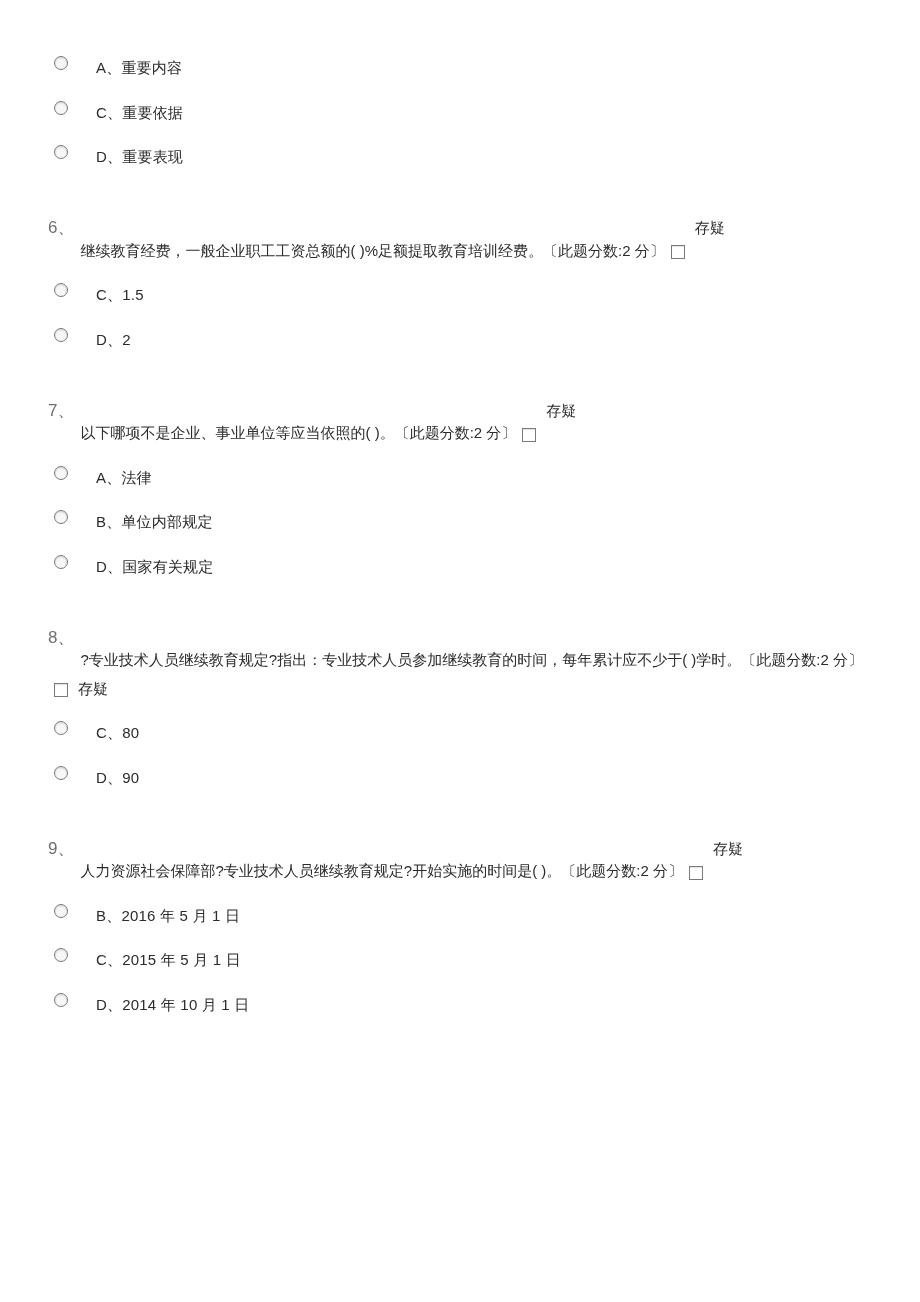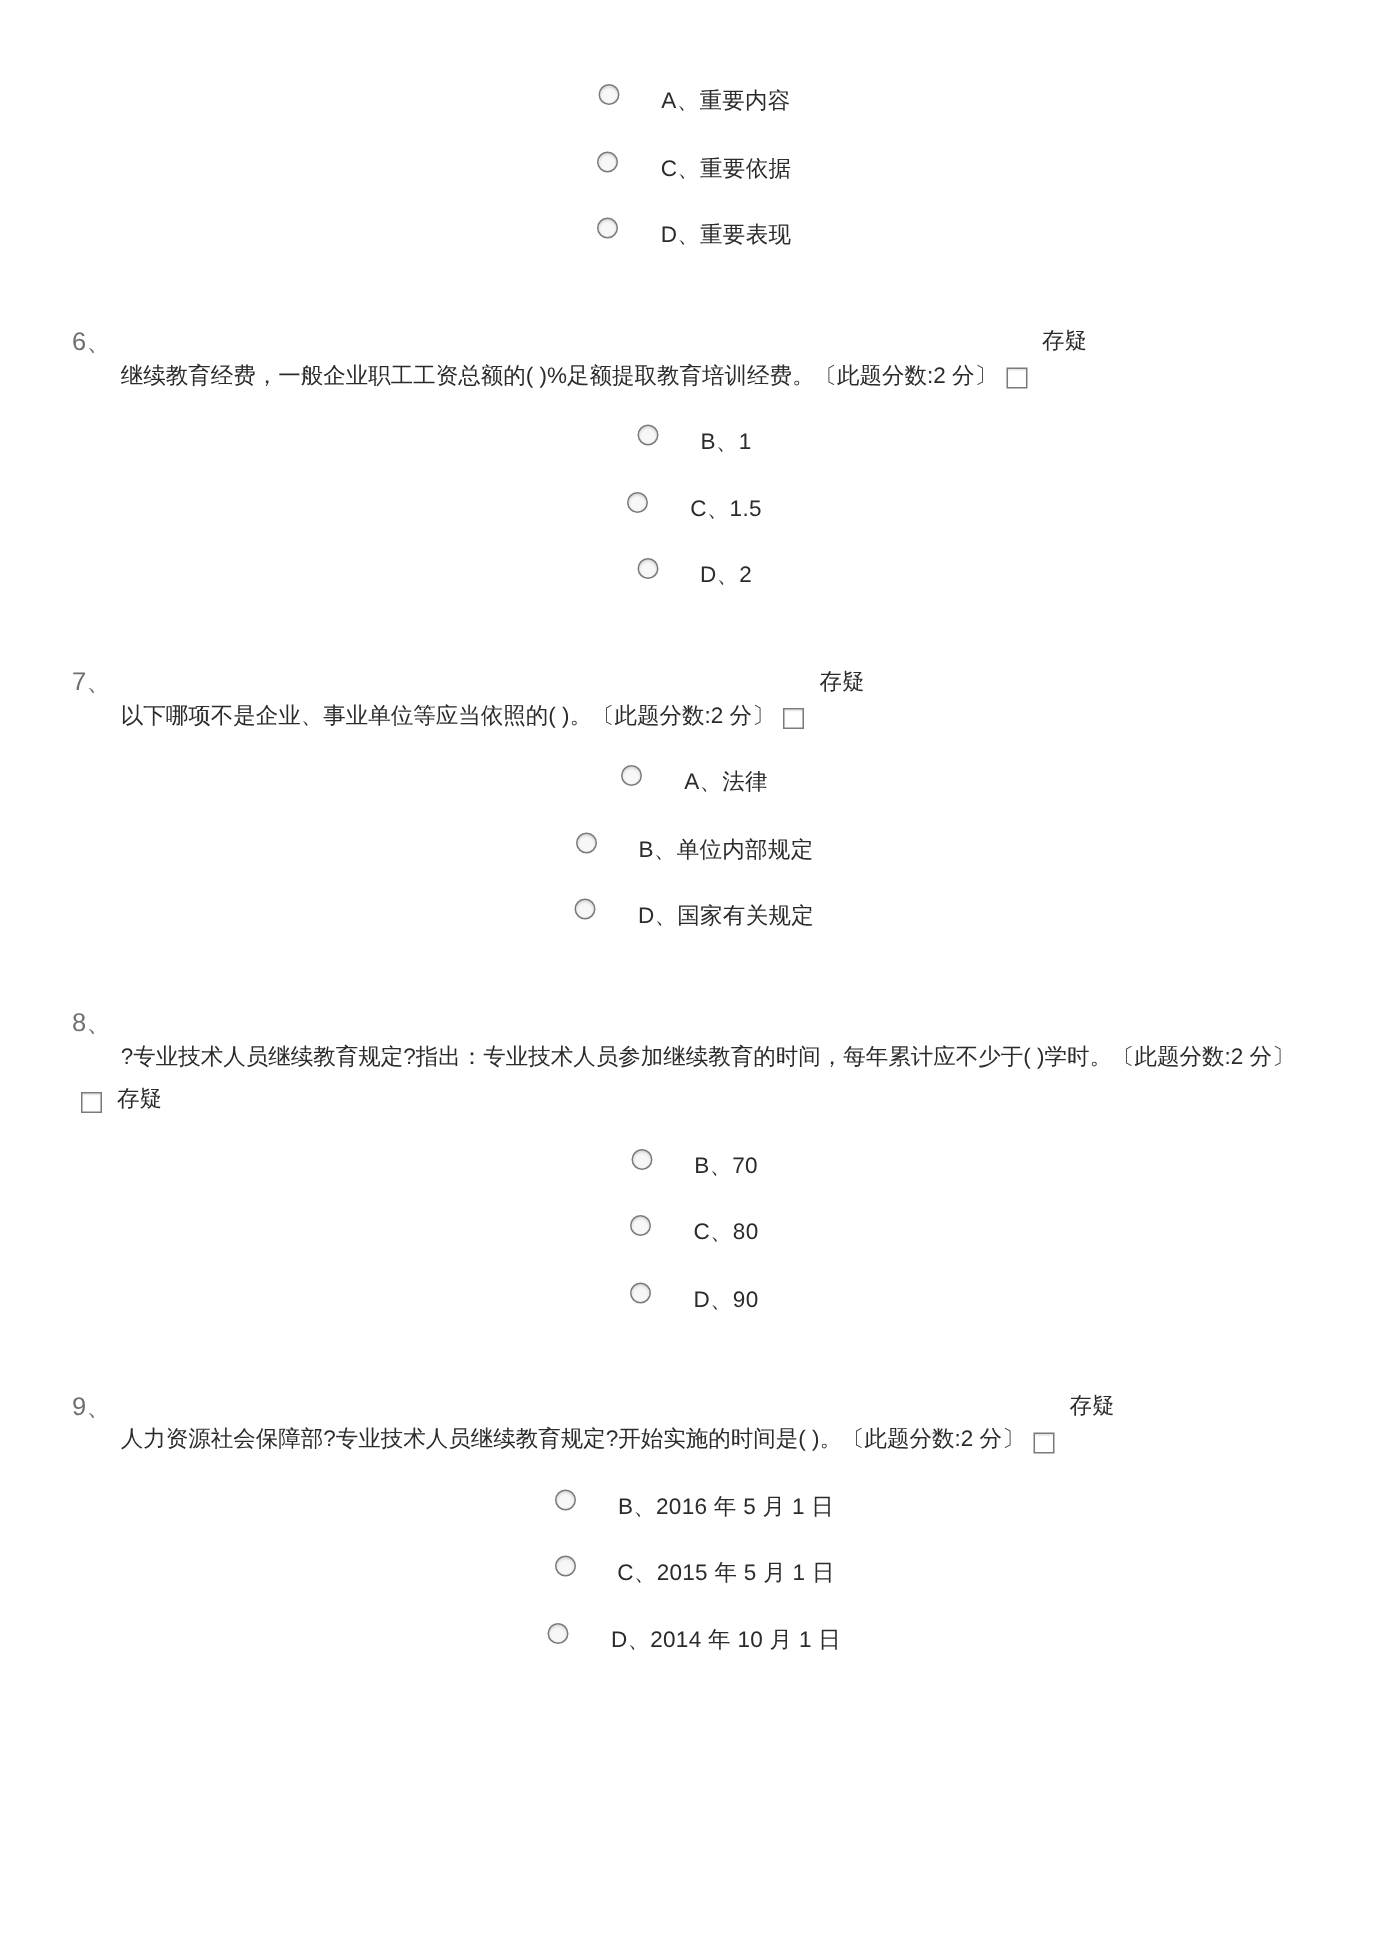--- a/index.html
+++ b/index.html
@@ -12,21 +12,20 @@
   }
   .page {
     box-sizing: border-box;
     padding: 38px 48px 40px 48px;
   }
   .option-row {
     display: flex;
     align-items: flex-start;
     margin: 14px 0 14px 0;
     line-height: 1.9;
-    justify-content: center;
   }
   .radio {
     width: 12px;
     height: 12px;
     border: 1px solid #7a7a7a;
     border-radius: 50%;
     margin: 4px 28px 0 6px;
     flex: 0 0 auto;
     box-shadow: inset 0 1px 2px rgba(0,0,0,0.15);
     background: #f7f7f7;
@@ -85,24 +84,20 @@
   </div>
 
   <div class="question-row">
     <span class="qnum">6、</span>
     <span class="qtext">继续教育经费，一般企业职工工资总额的( )%足额提取教育培训经费。〔此题分数:2 分〕</span>
     <span class="checkbox"></span>
     <span class="doubt">存疑</span>
   </div>
   <div class="option-row">
     <span class="radio"></span>
-    <span class="opt-label">B、1</span>
-  </div>
-  <div class="option-row">
-    <span class="radio"></span>
     <span class="opt-label">C、1.5</span>
   </div>
   <div class="option-row">
     <span class="radio"></span>
     <span class="opt-label">D、2</span>
   </div>
 
   <div class="question-row">
     <span class="qnum">7、</span>
     <span class="qtext">以下哪项不是企业、事业单位等应当依照的( )。〔此题分数:2 分〕</span>
@@ -123,24 +118,20 @@
   </div>
 
   <div class="question-row">
     <span class="qnum">8、</span>
     <span class="qtext">?专业技术人员继续教育规定?指出：专业技术人员参加继续教育的时间，每年累计应不少于( )学时。〔此题分数:2 分〕</span>
     <span class="checkbox"></span>
     <span class="doubt">存疑</span>
   </div>
   <div class="option-row">
     <span class="radio"></span>
-    <span class="opt-label">B、70</span>
-  </div>
-  <div class="option-row">
-    <span class="radio"></span>
     <span class="opt-label">C、80</span>
   </div>
   <div class="option-row">
     <span class="radio"></span>
     <span class="opt-label">D、90</span>
   </div>
 
   <div class="question-row">
     <span class="qnum">9、</span>
     <span class="qtext">人力资源社会保障部?专业技术人员继续教育规定?开始实施的时间是( )。〔此题分数:2 分〕</span>

